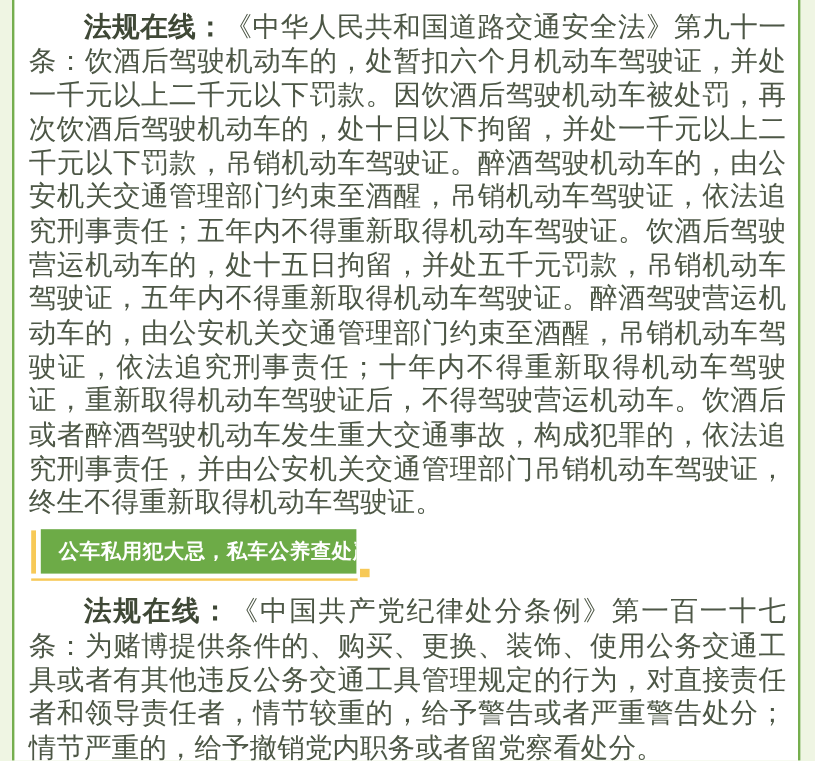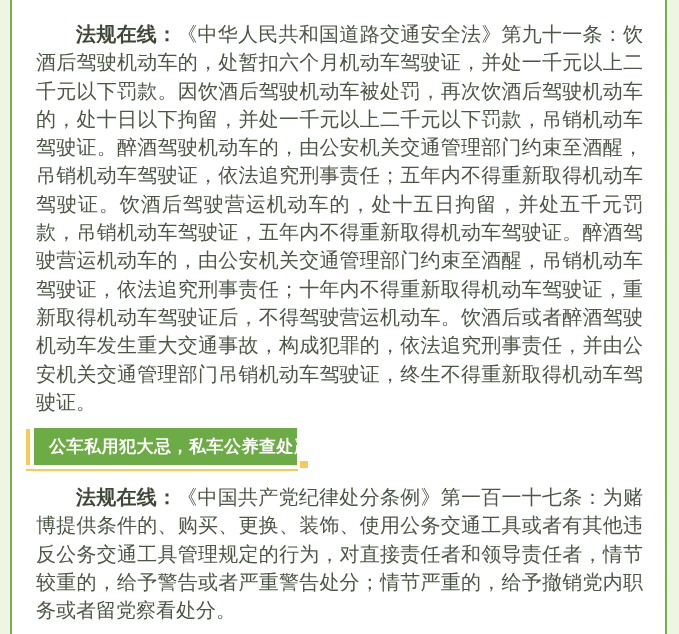--- a/index.html
+++ b/index.html
@@ -22,22 +22,22 @@
     top: 0;
     width: 657px;
     height: 634px;
     background: #ffffff;
     border-left: 2px solid #75ae4e;
     border-right: 2px solid #75ae4e;
     padding: 8px 10px 0 12px;
     overflow: hidden;
   }
   .para {
-    margin: 12px;
-    font-size: 20px;
+    margin: 0;
+    font-size: 23px;
     line-height: 28.3px;
     color: #4d5746;
     text-align: justify;
     text-indent: 2em;
     word-break: break-all;
   }
   .para .lead {
     font-weight: bold;
     color: #3f4836;
   }

